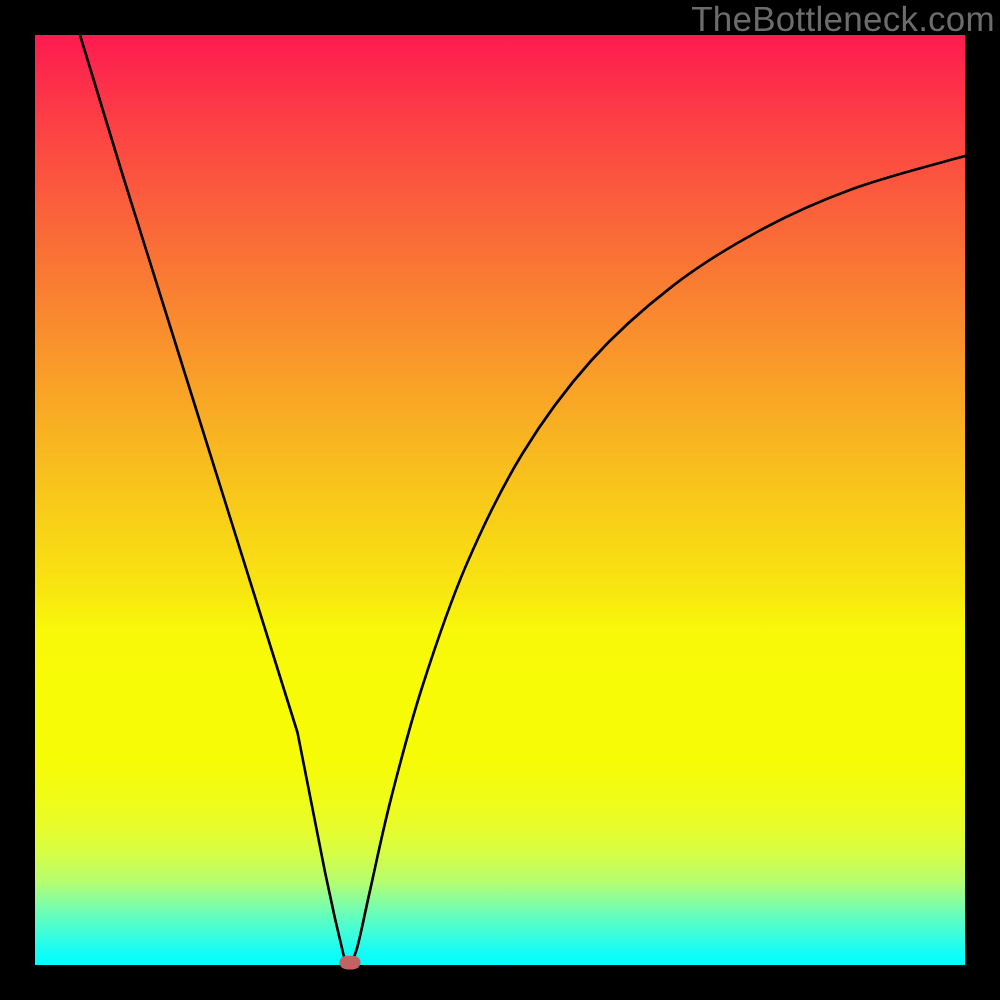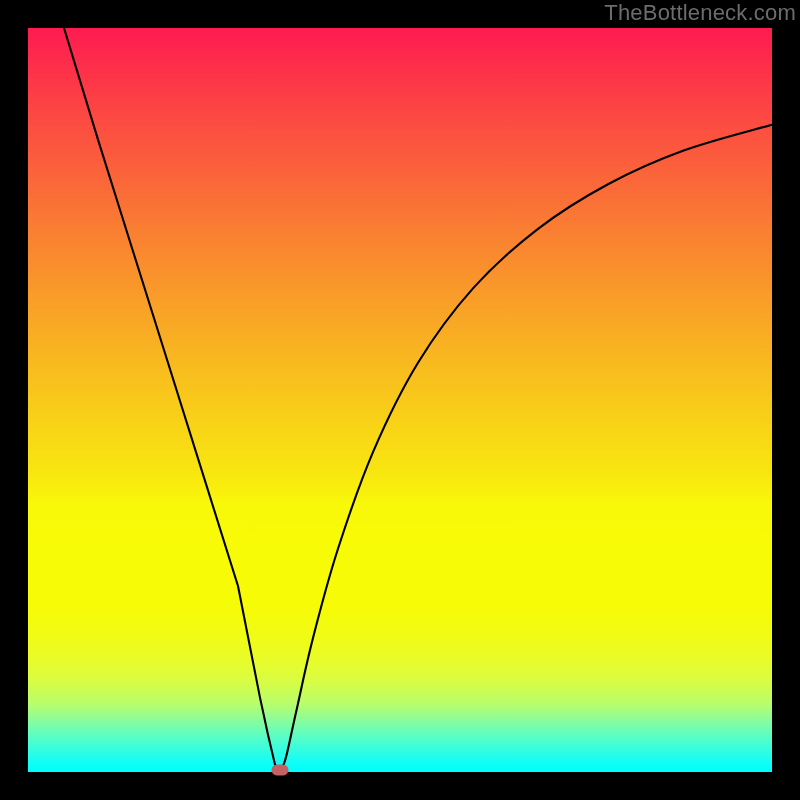--- a/index.html
+++ b/index.html
@@ -50,21 +50,21 @@
       #15fdf4 98.5%,
       #06fefb 99.5%,
       #01fefd 100%
     );
   }
   .watermark {
     position: absolute;
     right: 4px;
     top: 0px;
     color: #6c6c6c;
-    font-size: 22px;
+    font-size: 28px;
     font-weight: 500;
     letter-spacing: 0.2px;
     z-index: 10;
     text-align: center;
   }
   svg.curve {
     position: absolute;
     left: 0;
     top: 0;
     overflow: visible;

